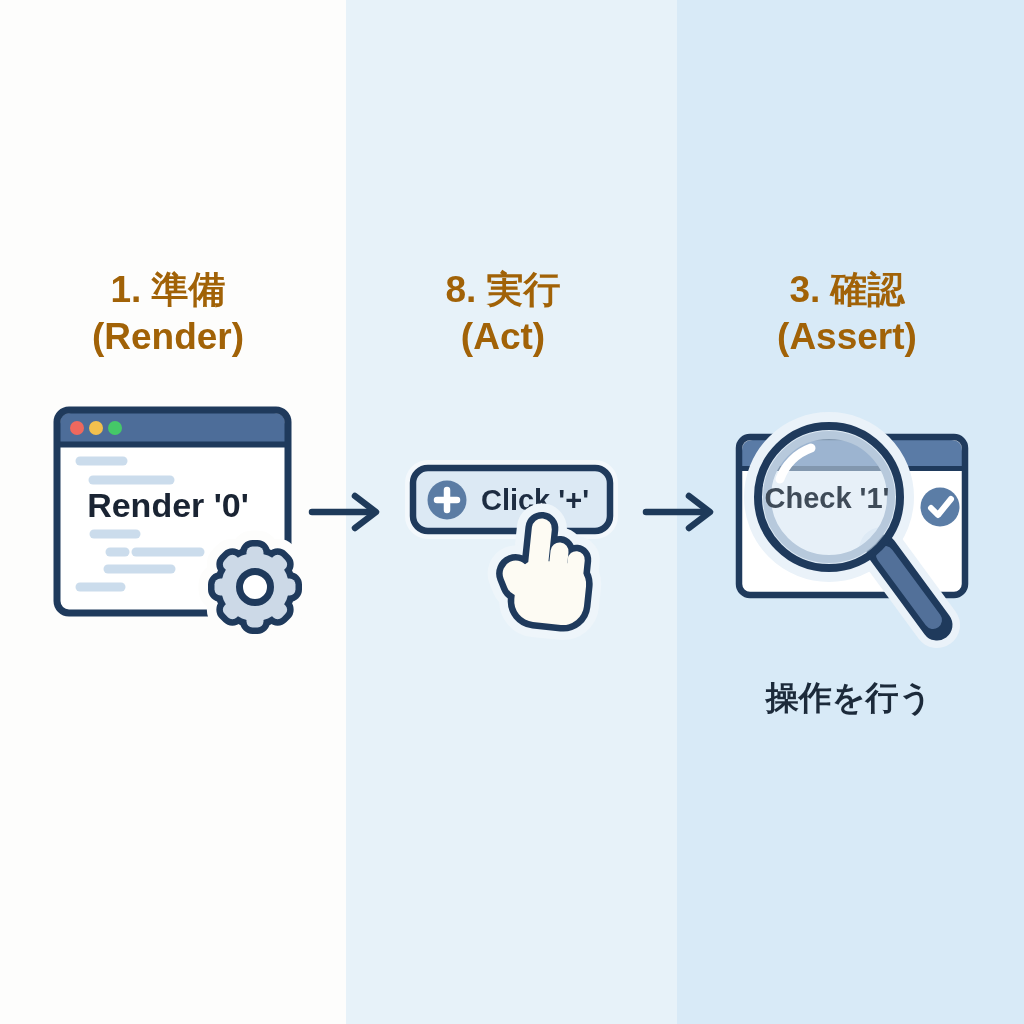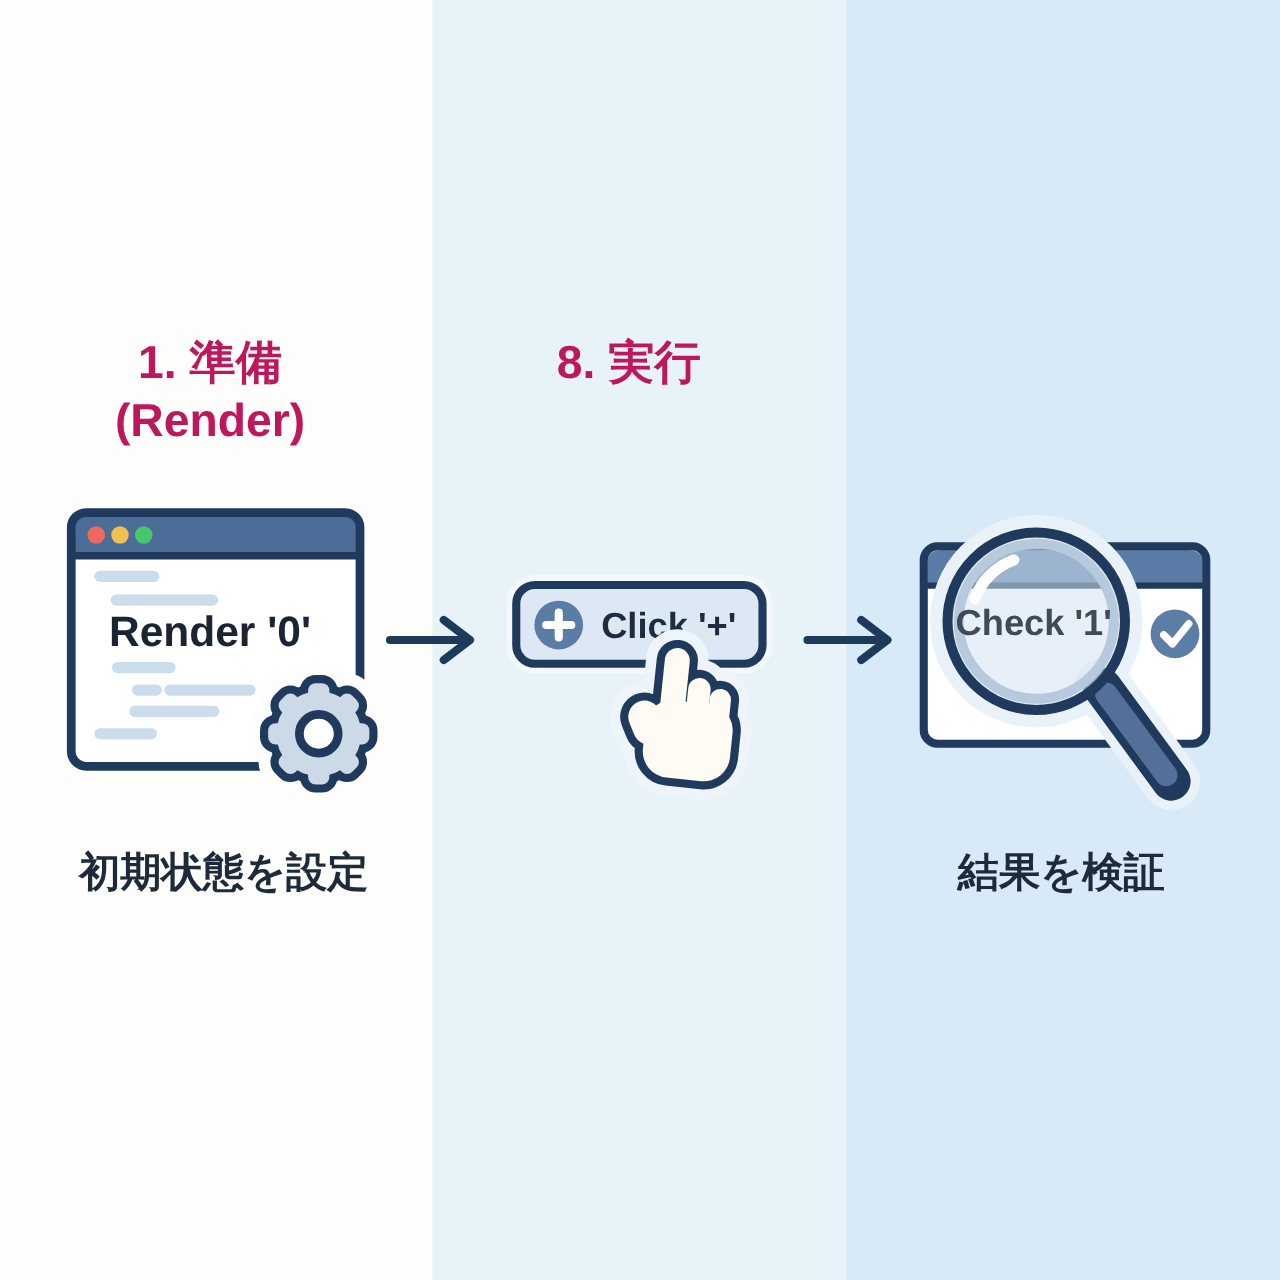--- a/index.html
+++ b/index.html
@@ -7,21 +7,21 @@
     position:relative;width:1024px;height:1024px;overflow:hidden;
     font-family:"Liberation Sans","DejaVu Sans",sans-serif;
     background:#fdfdfc;
   }
   .bg-col{position:absolute;top:0;height:1024px;}
   .bg-col.c1{left:0;width:346px;background:#fdfdfc;}
   .bg-col.c2{left:346px;width:331px;background:#e7f2f9;}
   .bg-col.c3{left:677px;width:347px;background:#d8eaf7;}
   .step-header{
     position:absolute;width:300px;text-align:center;
-    font-size:37px;line-height:47px;font-weight:bold;color:#be185d;
+    font-size:37px;line-height:47px;font-weight:bold;color:#a16207;
   }
   .step-caption{
     position:absolute;width:300px;text-align:center;
     font-size:33px;font-weight:bold;color:#1c2a3a;
   }
   .h1{left:18px;top:266px;}
   .h2{left:353px;top:266px;}
   .h3{left:697px;top:266px;}
   .cap1{left:29px;top:676px;}
   .cap2{left:370px;top:676px;}
@@ -37,20 +37,25 @@
   <div class="bg-col c1"></div>
   <div class="bg-col c2"></div>
   <div class="bg-col c3"></div>
 
   <div class="step-header h1">
     <div>1. 準備</div>
     <div>(Render)</div>
   </div>
   <div class="step-header h2">
     <div>8. 実行</div>
+    <div>(Act)</div>
+  </div>
+  <div class="step-header h3">
+    <div>3. 確認</div>
+    <div>(Assert)</div>
   </div>
 
   <svg class="icon-svg" style="left:50px;top:403px;" width="260" height="240" viewBox="0 0 260 240">
 
     <rect x="7" y="7" width="231" height="203" rx="12" fill="#ffffff" stroke="none"></rect>
 
     <path d="M 10 41 L 10 21 Q 10 10 21 10 L 224 10 Q 235 10 235 21 L 235 41 Z" fill="#4d6d99"></path>
     <rect x="7" y="7" width="231" height="203" rx="12" fill="none" stroke="#1f3a5c" stroke-width="7"></rect>
     <line x1="8" y1="41.5" x2="237" y2="41.5" stroke="#1f3a5c" stroke-width="6"></line>
 
@@ -157,16 +162,15 @@
     <line x1="160" y1="150" x2="208" y2="215" stroke="#527099" stroke-width="18" stroke-linecap="round"></line>
 
     <g>
       <circle cx="104" cy="92" r="71" fill="rgba(211,228,242,0.55)" stroke="#1f3a5c" stroke-width="8"></circle>
       <circle cx="104" cy="92" r="62" fill="none" stroke="#b7c9dc" stroke-width="8"></circle>
       <path d="M 55 74 A 52 52 0 0 1 86 43" stroke="#ffffff" stroke-width="9" fill="none" stroke-linecap="round"></path>
     </g>
     <text x="102" y="103" text-anchor="middle" font-size="29" font-weight="bold" fill="#3f4b58">Check '1'</text>
   </svg>
 
-  <div class="step-caption cap1">初期状態を設定</div>
-  <div class="step-caption cap3">結果を検証</div>
+  <div class="step-caption cap3">操作を行う</div>
 
 </div>
 
 </body></html>

